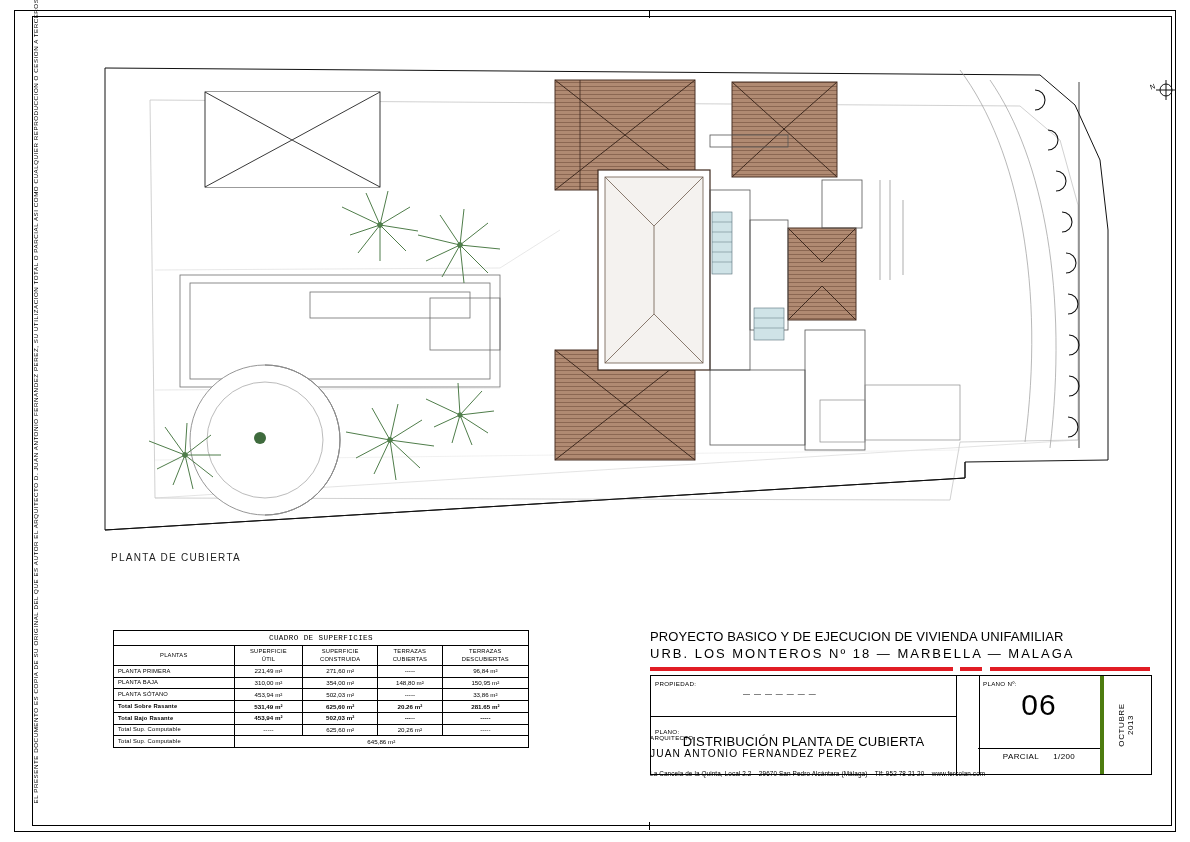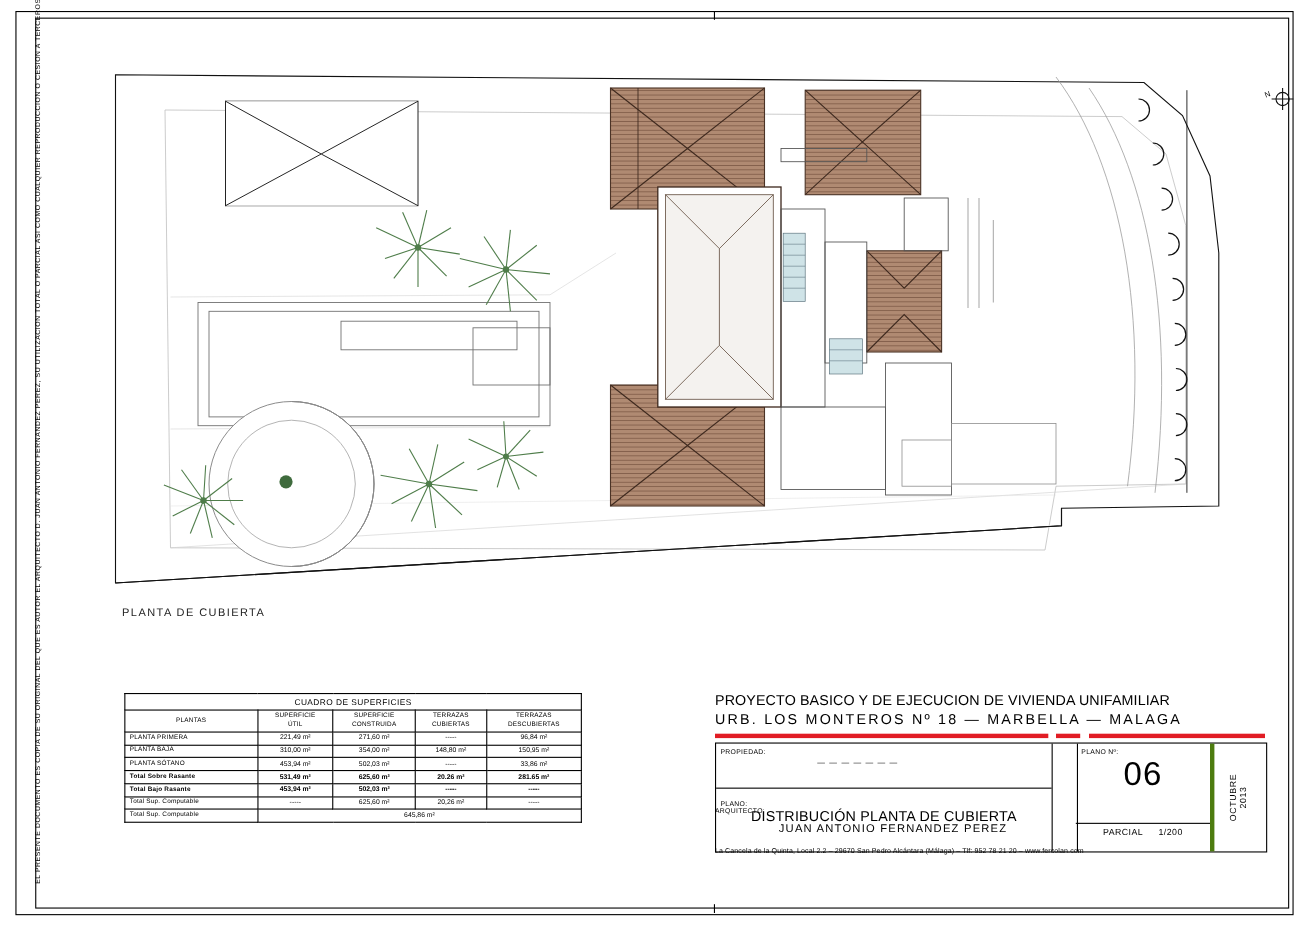--- a/index.html
+++ b/index.html
@@ -27,21 +27,21 @@
   .plan-label{position:absolute;left:111px;top:552px;font-size:10px;letter-spacing:1.3px;color:#222;}
 
   
   .north{position:absolute;left:1090px;top:48px;width:26px;height:26px;}
   .north .n-letter{position:absolute;left:0;top:5px;font-size:7px;transform:rotate(-20deg);}
 
   
   .table-wrap{position:absolute;left:113px;top:630px;width:416px;}
   table.surf{border-collapse:collapse;width:100%;font-size:6.4px;}
   table.surf th,table.surf td{border:0.8px solid #000;padding:1.5px 2px;text-align:center;line-height:1.25;}
-  table.surf .title-row th{font-size:7.6px;letter-spacing:.4px;padding:2.5px 0;font-weight:normal;}
+  table.surf .title-row th{font-size:7.6px;letter-spacing:.4px;padding:2.5px 0;font-weight:normal;font-family:Liberation Mono, monospace;}
   table.surf thead tr.head th{font-size:5.8px;font-weight:normal;letter-spacing:.2px;padding:2px 1px;}
   table.surf td.lbl{text-align:left;padding-left:4px;font-size:5.8px;letter-spacing:.2px;}
   table.surf td.bold, table.surf td.lbl.bold{font-weight:bold;}
   table.surf td.val{font-size:6.2px;}
   table.surf tr.total td{font-weight:bold;}
 
   
   .titleblock{position:absolute;left:650px;top:630px;width:500px;height:190px;}
   .tb-title{font-size:13px;letter-spacing:.1px;line-height:1.15;white-space:nowrap;}
   .tb-sub{font-size:13px;letter-spacing:2.0px;margin-top:1px;white-space:nowrap;}
@@ -68,21 +68,21 @@
   .tb-escala-sep{position:absolute;left:0;top:72px;width:100%;height:1px;background:#000;}
   .tb-escala{position:absolute;left:0;top:76px;width:100%;text-align:center;font-size:8px;letter-spacing:.4px;}
   .tb-escala span.val{margin-left:14px;}
 
   .tb-date{position:absolute;left:0;top:0;width:100%;height:100%;}
   .tb-date .rot{position:absolute;left:-16px;top:40px;width:84px;transform:rotate(-90deg);transform-origin:center center;text-align:center;font-size:8px;letter-spacing:.6px;}
   .tb-date .rot .l2{display:block;}
 
   .tb-arq{position:absolute;left:0;top:104px;width:500px;}
   .tb-arq .lbl{font-size:6.2px;letter-spacing:.3px;}
-  .tb-arq .name{margin-top:7px;padding-left:58px;font-size:10.2px;letter-spacing:1.1px;}
+  .tb-arq .name{margin-top:7px;font-size:10.2px;letter-spacing:1.1px;}
   .tb-foot{position:absolute;left:0;top:140px;width:500px;font-size:6.4px;letter-spacing:.1px;white-space:nowrap;}
 
   
   svg.plan{position:absolute;left:0;top:0;}
 </style>
 </head>
 <body>
 
 <div class="sheet">
 

